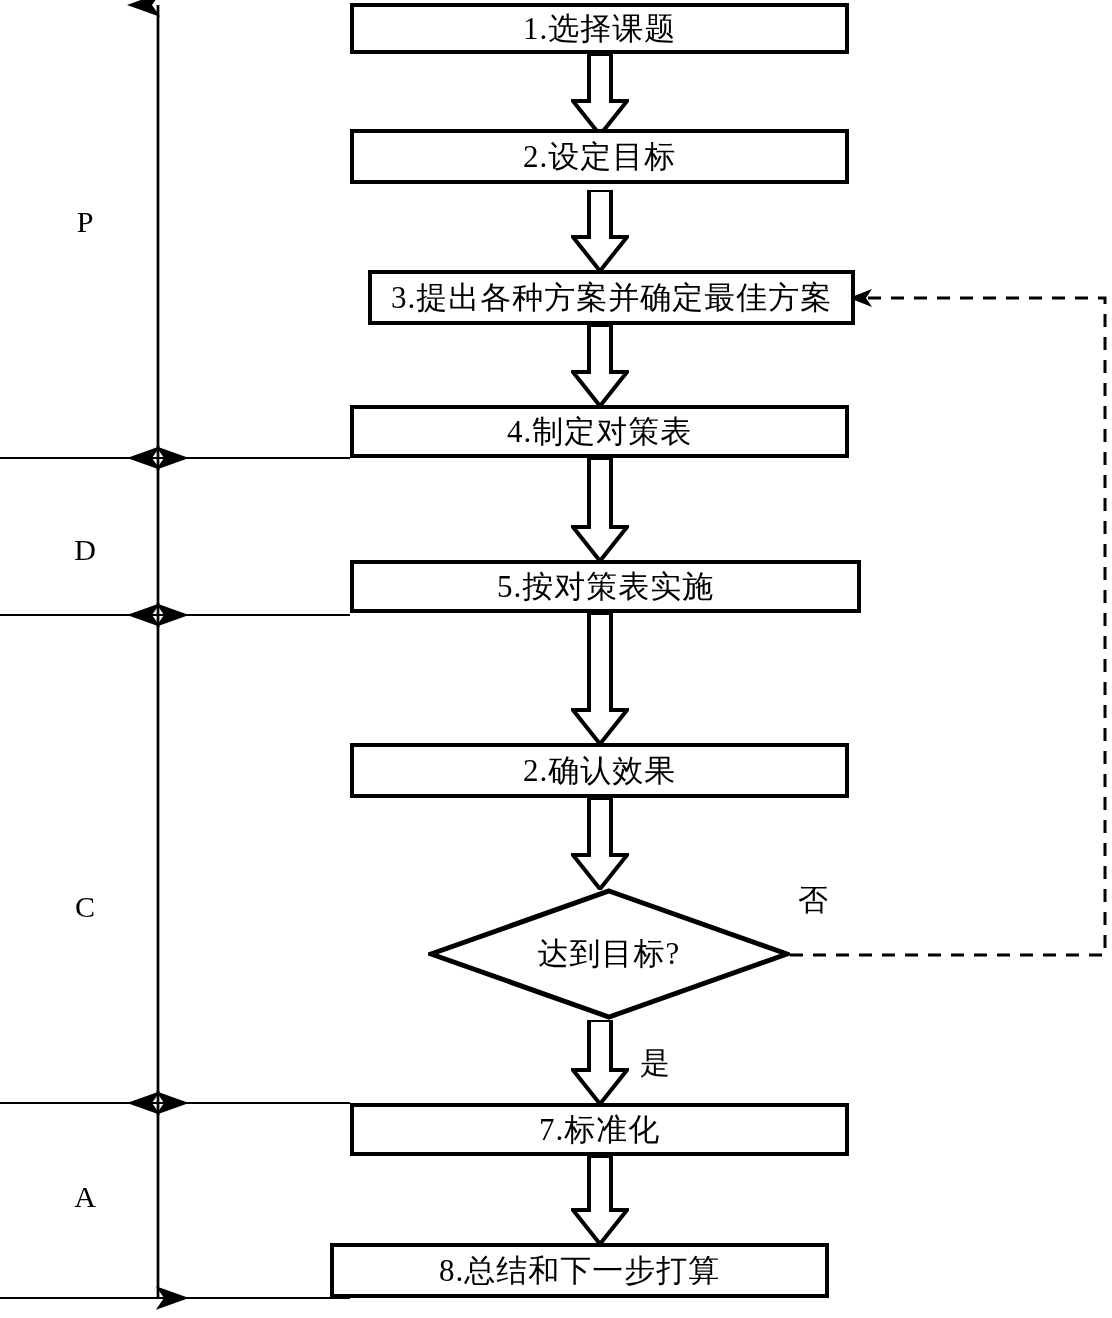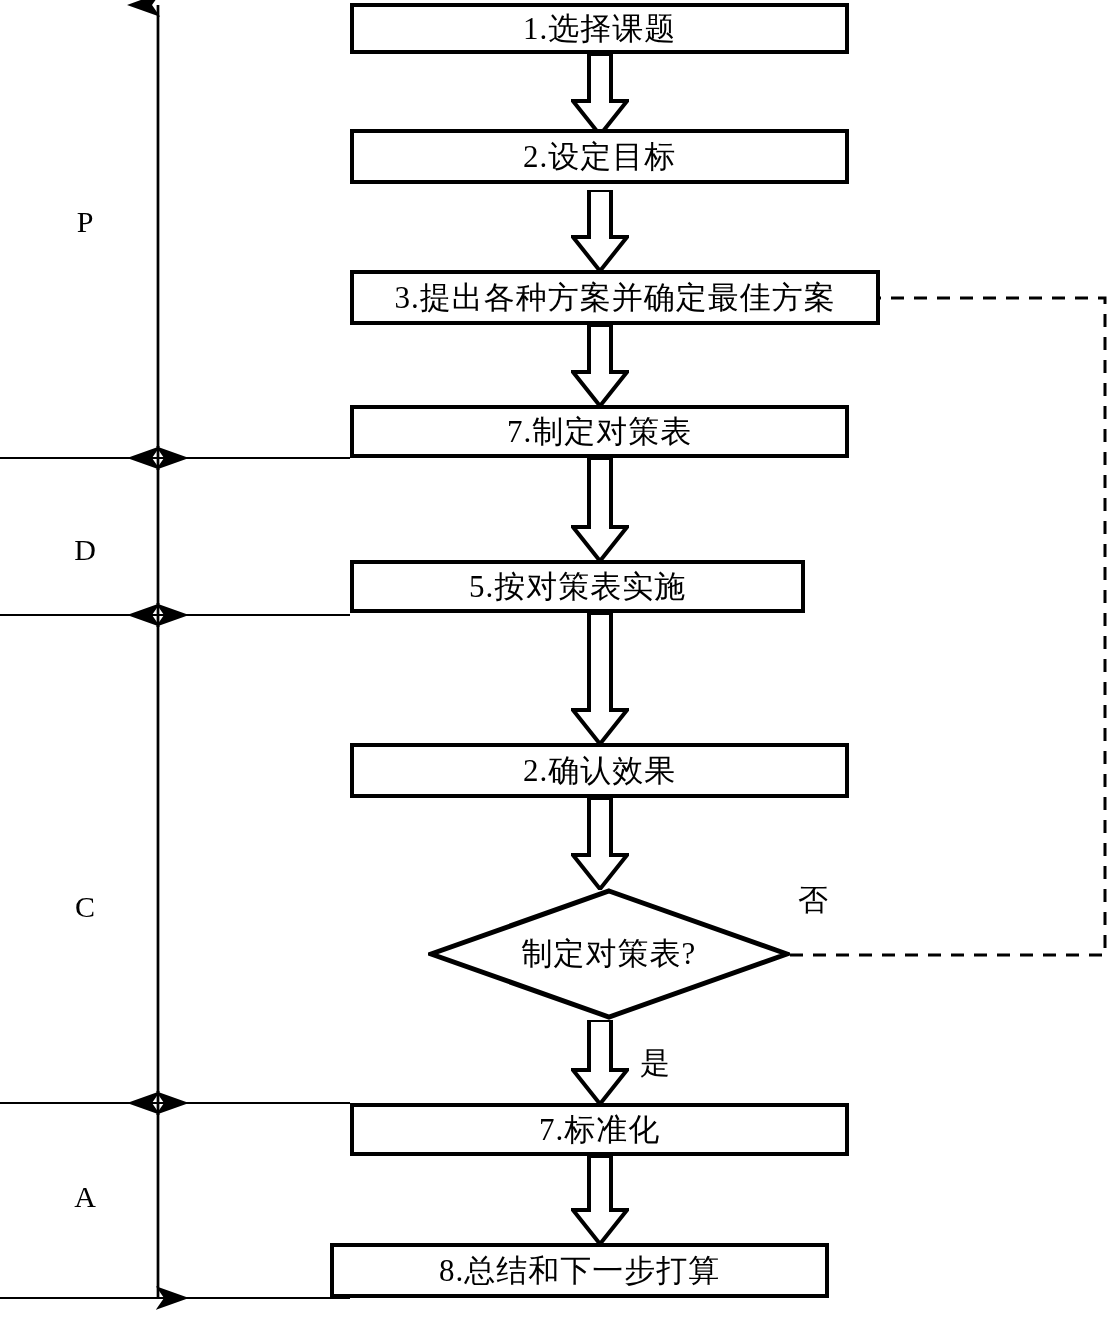--- a/index.html
+++ b/index.html
@@ -172,41 +172,41 @@
   </div>
 
   <div class="pbox" style="left:350px;top:3px;width:499px;height:51px;font-family:Liberation Serif, serif;">
     <span>1.选择课题</span>
   </div>
 
   <div class="pbox" style="left:350px;top:129px;width:499px;height:55px;">
     <span>2.设定目标</span>
   </div>
 
-  <div class="pbox" style="left:350px;top:270px;width:530px;height:55px;text-align:right;">
+  <div class="pbox" style="left:368px;top:270px;width:487px;height:55px;text-align:right;">
     <span>3.提出各种方案并确定最佳方案</span>
   </div>
 
   <div class="pbox" style="left:350px;top:405px;width:499px;height:53px;">
-    <span>7.制定对策表</span>
-  </div>
-
-  <div class="pbox" style="left:350px;top:560px;width:455px;height:53px;">
+    <span>4.制定对策表</span>
+  </div>
+
+  <div class="pbox" style="left:350px;top:560px;width:511px;height:53px;">
     <span>5.按对策表实施</span>
   </div>
 
   <div class="pbox" style="left:350px;top:743px;width:499px;height:55px;">
     <span>2.确认效果</span>
   </div>
 
   <div class="diamond-wrap" style="left:428px;top:888px;width:362px;height:132px;">
     <svg width="362" height="132" viewBox="0 0 362 132" xmlns="http://www.w3.org/2000/svg">
       <polygon points="181,3 359,66 181,129 3,66" fill="#fff" stroke="#000" stroke-width="5"></polygon>
     </svg>
-    <div class="diamond-label">制定对策表?</div>
+    <div class="diamond-label">达到目标?</div>
   </div>
 
   <div class="pbox" style="left:350px;top:1103px;width:499px;height:53px;">
     <span>7.标准化</span>
   </div>
 
   <div class="pbox" style="left:330px;top:1243px;width:499px;height:55px;">
     <span>8.总结和下一步打算</span>
   </div>
 

